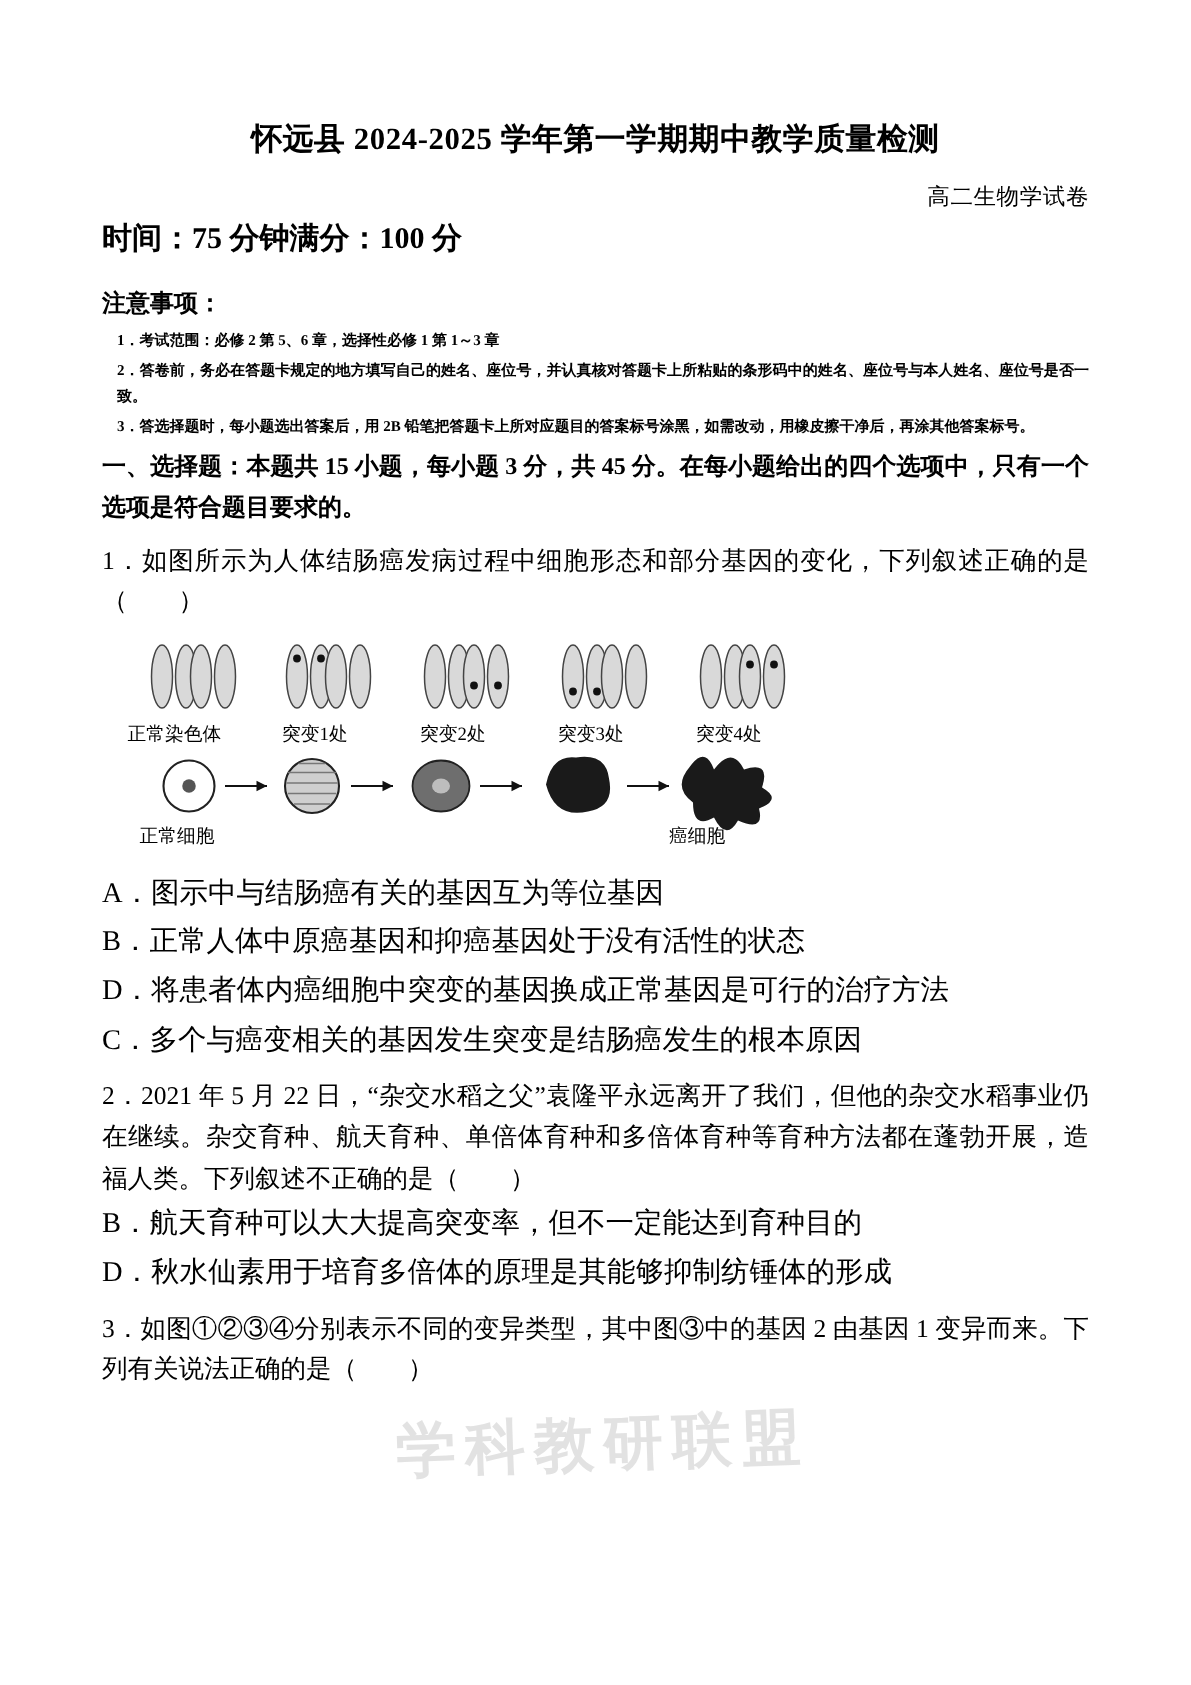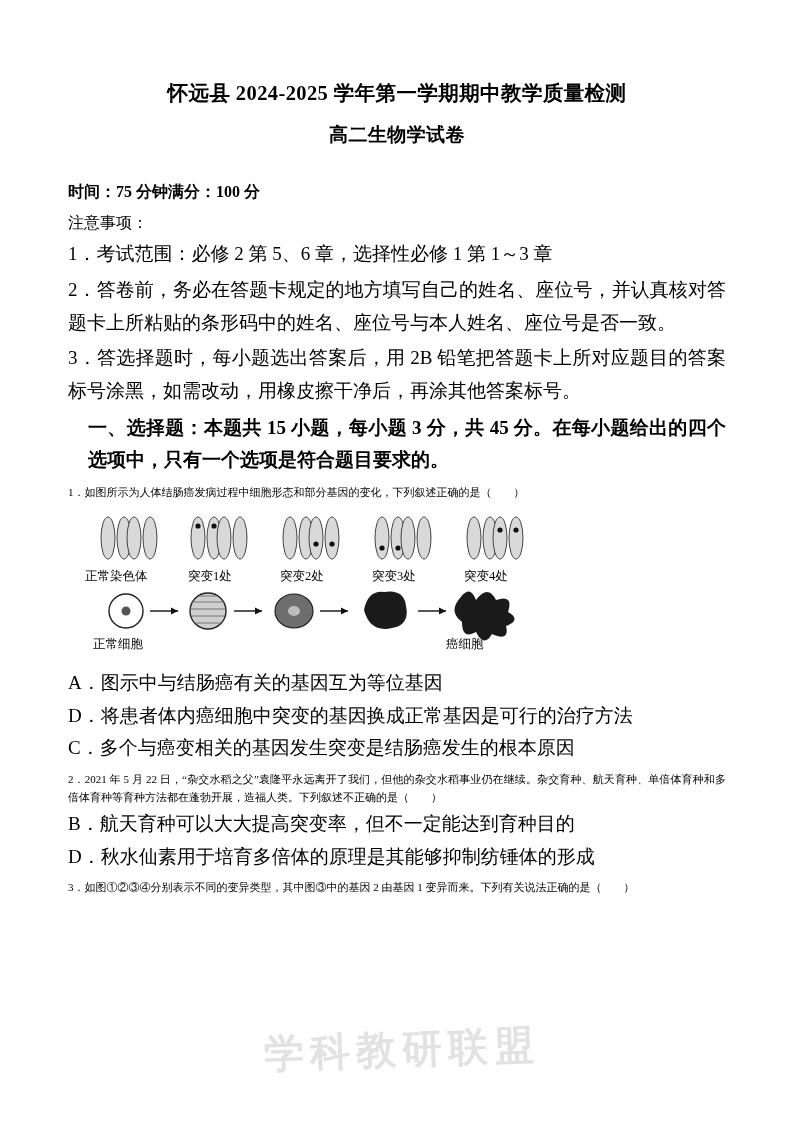--- a/index.html
+++ b/index.html
@@ -24,56 +24,56 @@
   }
   .title1 {
     text-align: center;
     font-size: 20.5px;
     font-weight: bold;
     letter-spacing: 0.4px;
     margin: 18px 0 0 0;
     line-height: 1.5;
   }
   .title2 {
-    text-align: center;
-    font-size: 19px;
-    font-weight: bold;
+    text-align: right;
+    font-size: 15px;
+    font-weight: normal;
     letter-spacing: 0.4px;
     margin: 12px 0 0 0;
     line-height: 1.5;
   }
   .meta-line {
-    font-size: 16px;
-    font-weight: bold;
-    margin-top: 30px;
+    font-size: 20px;
+    font-weight: bold;
+    margin-top: 0;
     line-height: 1.6;
   }
   .notice-head {
     font-size: 16px;
-    font-weight: normal;
-    margin-top: 5px;
+    font-weight: bold;
+    margin-top: 15px;
     line-height: 1.6;
   }
   .notice-item {
-    font-size: 19px;
-    font-weight: normal;
+    font-size: 10px;
+    font-weight: bold;
     line-height: 1.72;
     margin-top: 3px;
     text-align: justify;
+    margin-left: 10px;
   }
   .section-head {
-    font-size: 19px;
+    font-size: 16px;
     font-weight: bold;
     line-height: 1.72;
     margin-top: 4px;
     text-align: justify;
-    margin-left: 20px;
   }
   .question {
-    font-size: 11px;
+    font-size: 17px;
     line-height: 1.62;
     margin-top: 7px;
     text-align: justify;
   }
   .option {
     font-size: 19px;
     line-height: 1.62;
     margin-top: 2px;
     padding-left: 0px;
   }
@@ -195,20 +195,21 @@
 
       <path d="M392 92 q10 -14 16 2 q12 -16 20 0 q18 -6 12 12 q14 8 -2 14 q4 16 -14 8 q-8 14 -16 -2 q-14 8 -14 -10 q-14 -10 -2 -24 z" fill="#1a1a1a"></path>
 
       <text class="fig-label" x="25" y="142">正常细胞</text>
       <text class="fig-label" x="378" y="142">癌细胞</text>
     </svg>
     <div class="watermark">学科教研联盟</div>
   </div>
 
   <div class="option">A．图示中与结肠癌有关的基因互为等位基因</div>
+  <div class="option">B．正常人体中原癌基因和抑癌基因处于没有活性的状态</div>
   <div class="option">D．将患者体内癌细胞中突变的基因换成正常基因是可行的治疗方法</div>
   <div class="option">C．多个与癌变相关的基因发生突变是结肠癌发生的根本原因</div>
 
   <div class="question">2．2021 年 5 月 22 日，“杂交水稻之父”袁隆平永远离开了我们，但他的杂交水稻事业仍在继续。杂交育种、航天育种、单倍体育种和多倍体育种等育种方法都在蓬勃开展，造福人类。下列叙述不正确的是（　　）</div>
   <div class="option">B．航天育种可以大大提高突变率，但不一定能达到育种目的</div>
   <div class="option">D．秋水仙素用于培育多倍体的原理是其能够抑制纺锤体的形成</div>
 
   <div class="question">3．如图①②③④分别表示不同的变异类型，其中图③中的基因 2 由基因 1 变异而来。下列有关说法正确的是（　　）</div>
 
 </div>

